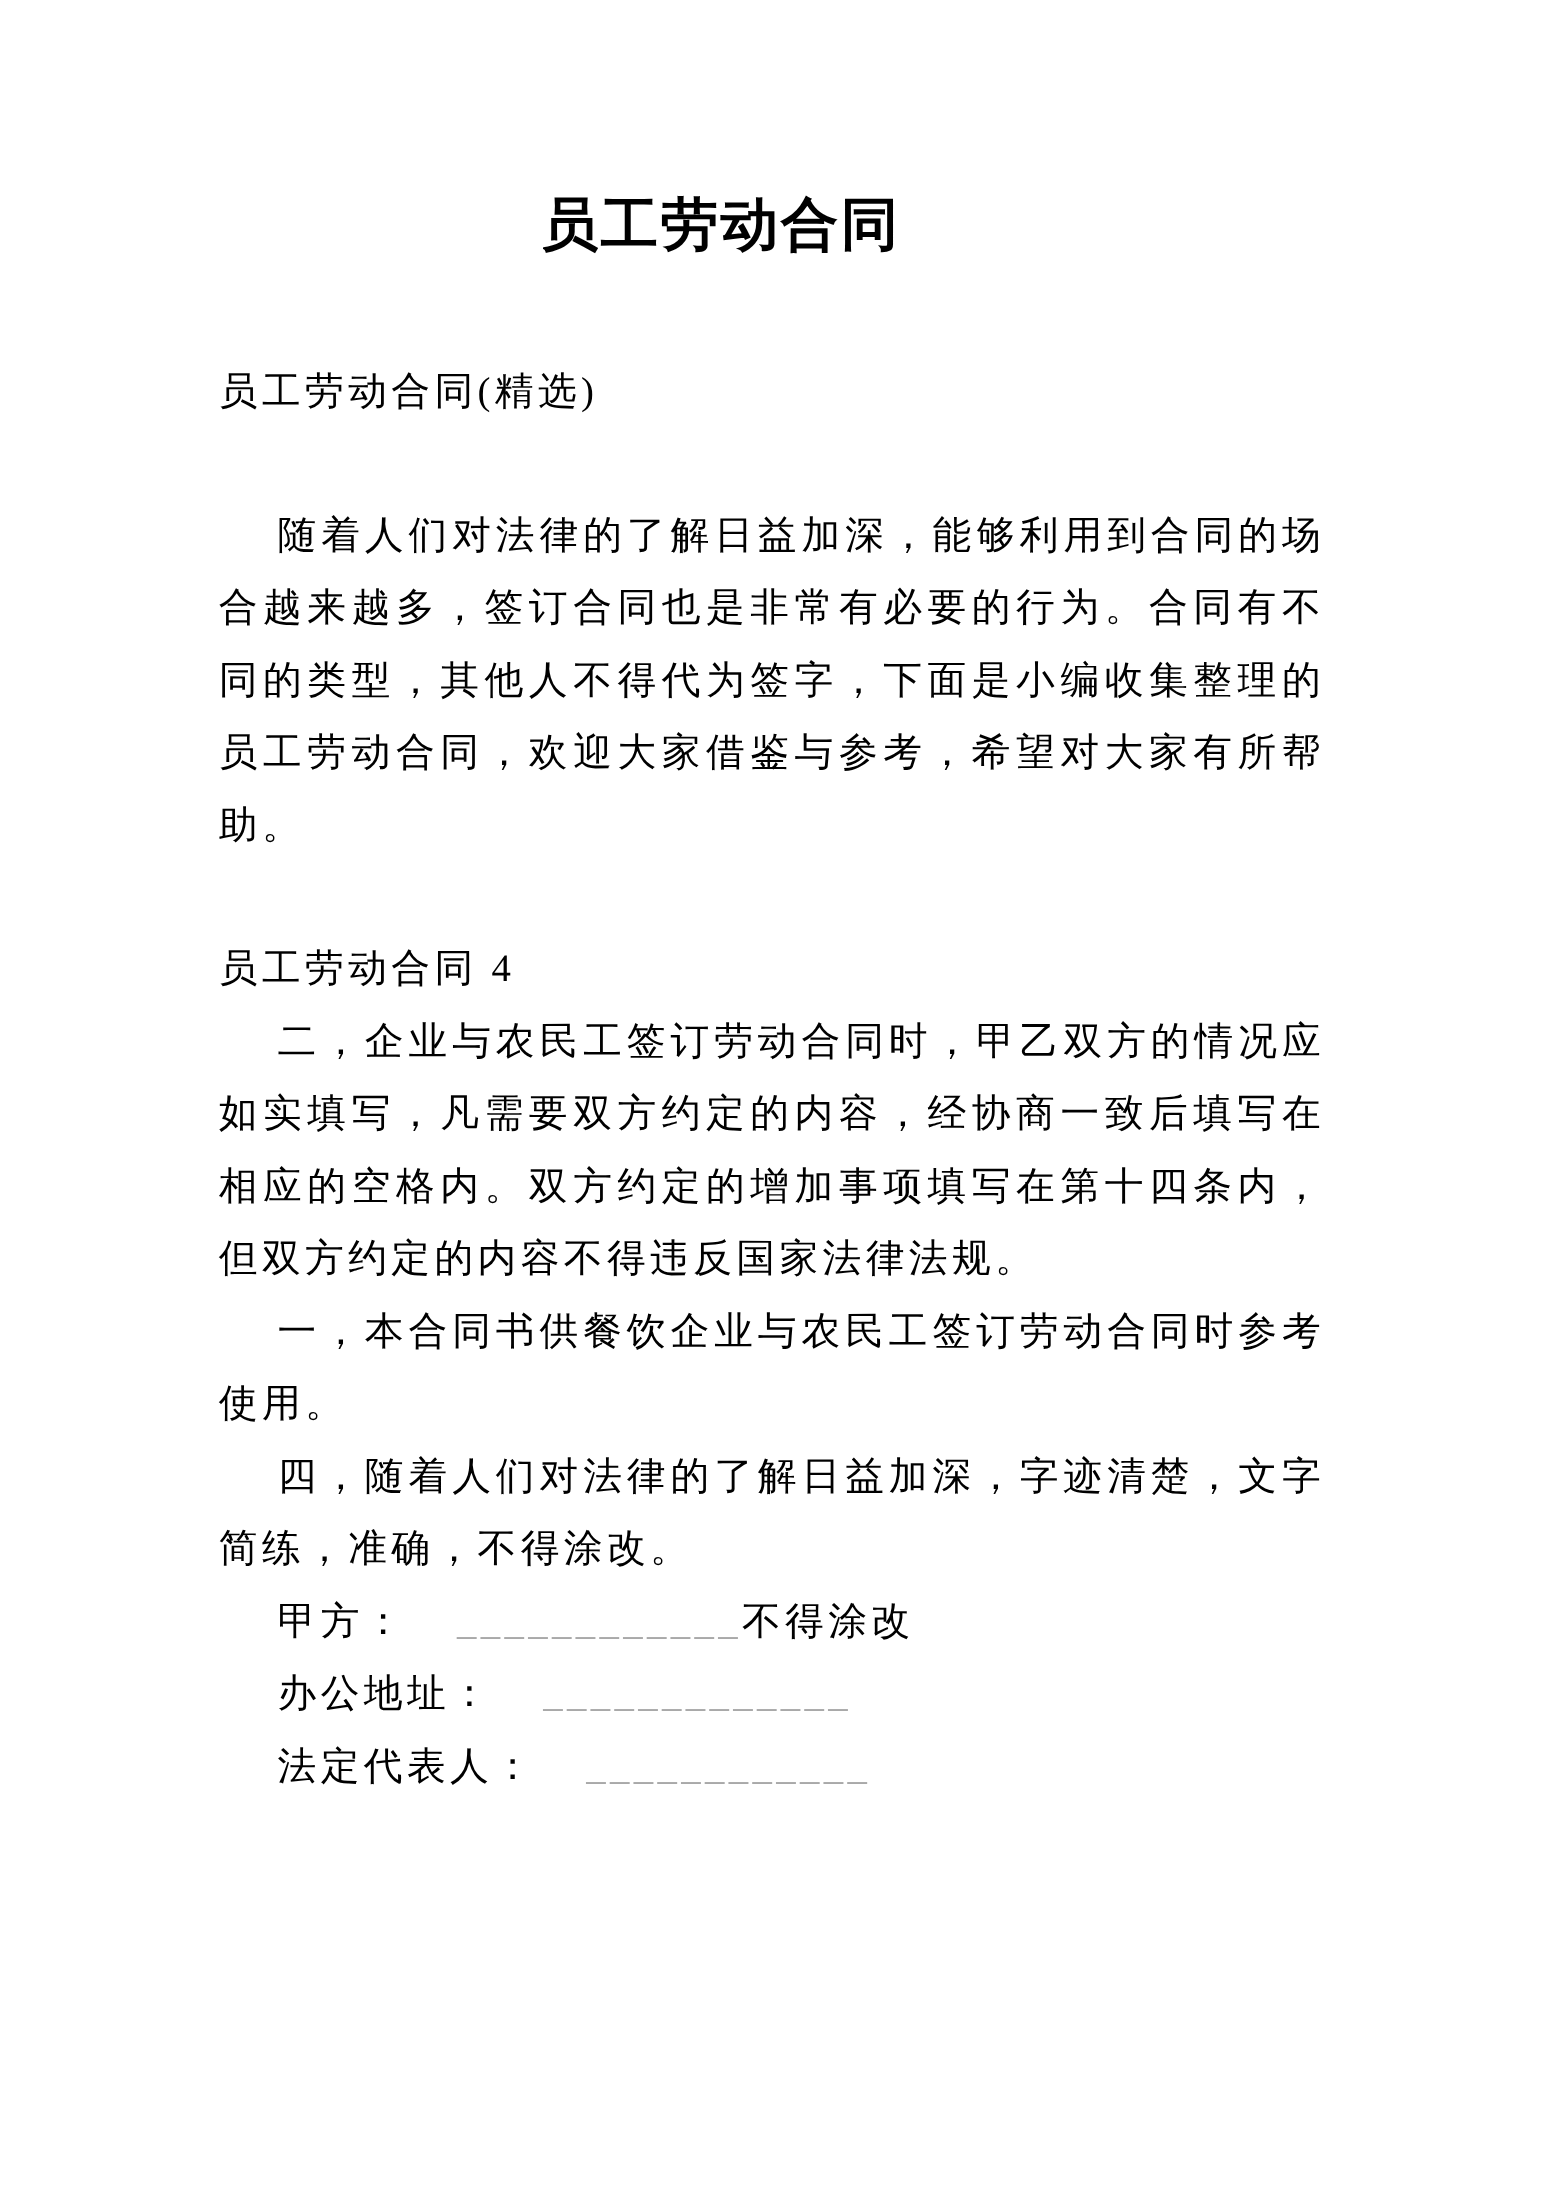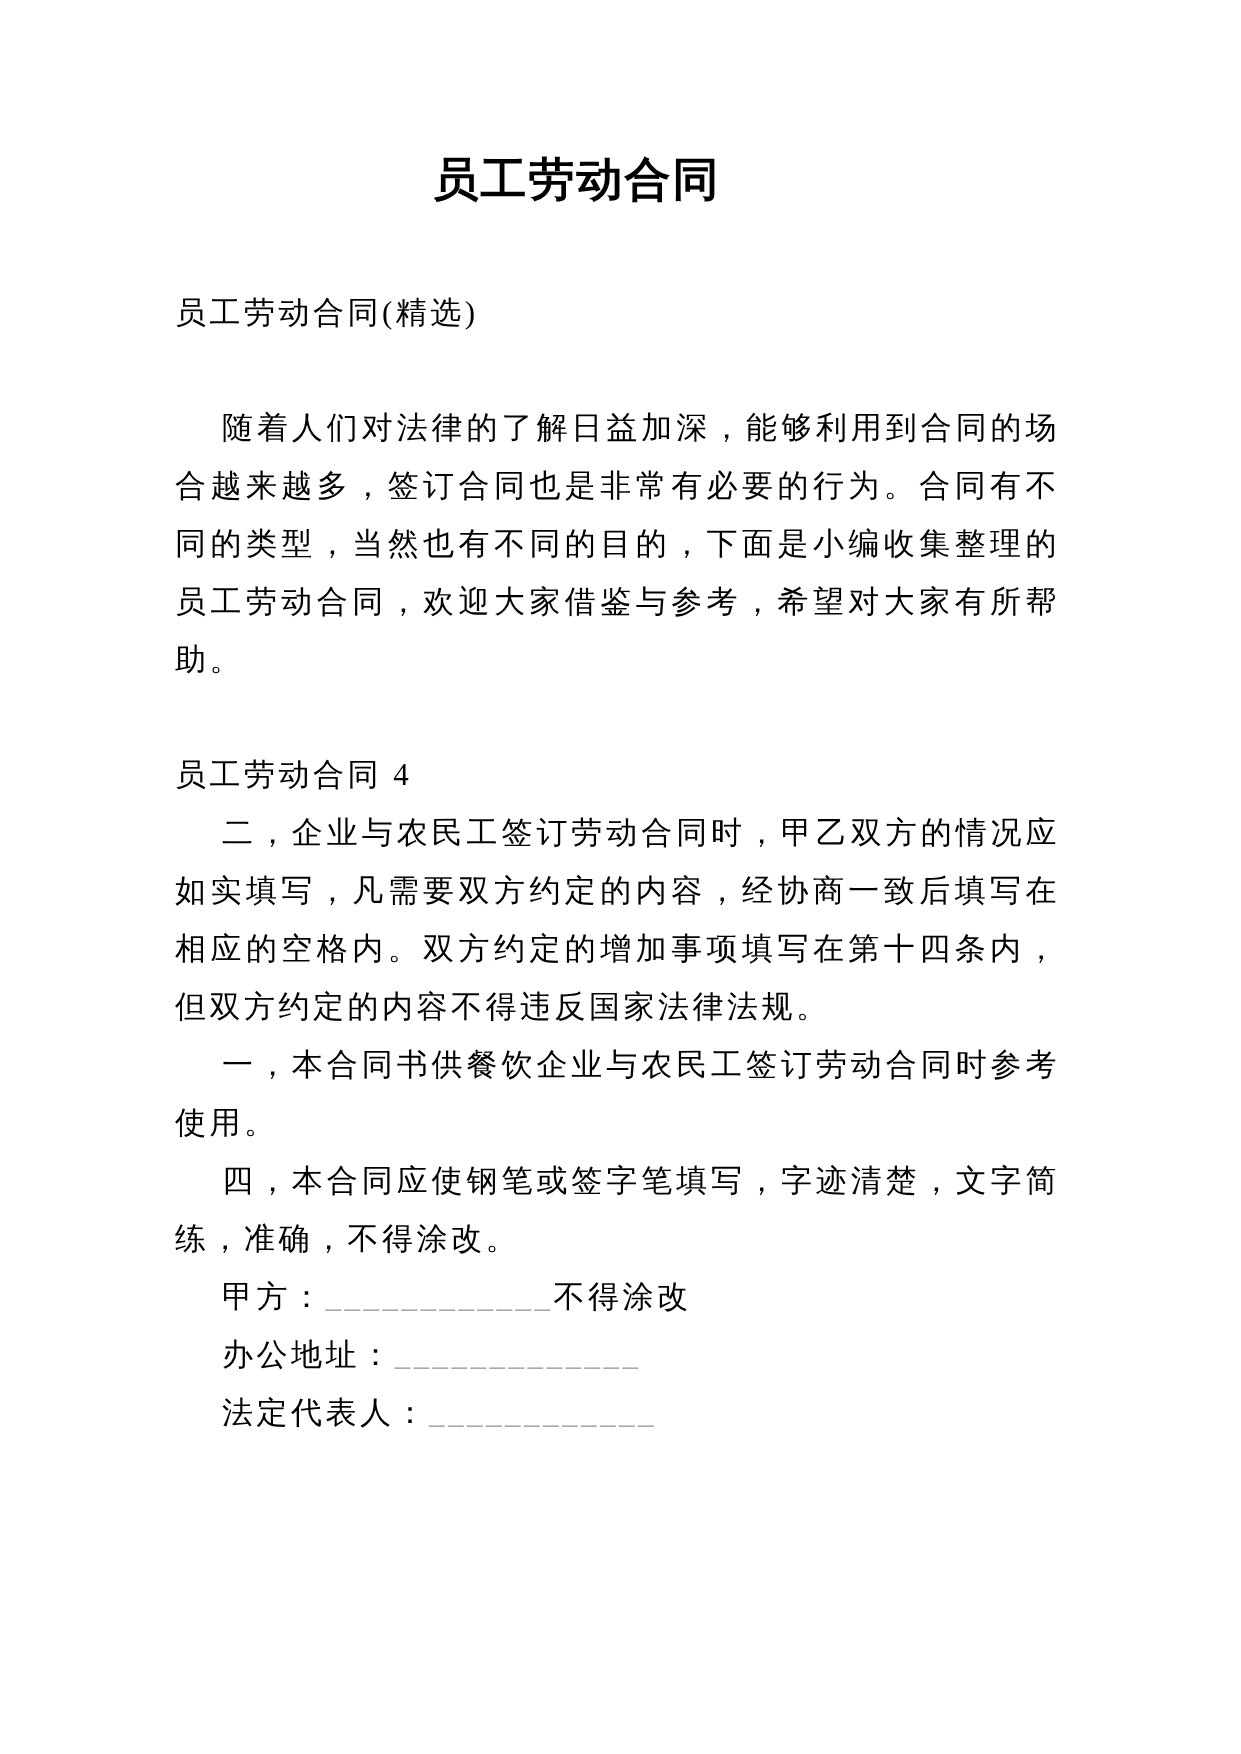--- a/index.html
+++ b/index.html
@@ -46,41 +46,42 @@
   }
   .indent {
     text-indent: 47px;
   }
   .field {
     padding-left: 47px;
     text-align: left;
   }
   .blank {
     color: #a9a9a9;
+    margin-left: 40px;
   }
 </style>
 </head>
 <body>
 
 <div class="doc">
 
   <h1 class="title">员工劳动合同</h1>
 
   <p class="line subtitle">员工劳动合同(精选)</p>
 
-  <p class="line intro indent">随着人们对法律的了解日益加深，能够利用到合同的场合越来越多，签订合同也是非常有必要的行为。合同有不同的类型，当然也有不同的目的，下面是小编收集整理的员工劳动合同，欢迎大家借鉴与参考，希望对大家有所帮助。</p>
+  <p class="line intro indent">随着人们对法律的了解日益加深，能够利用到合同的场合越来越多，签订合同也是非常有必要的行为。合同有不同的类型，其他人不得代为签字，下面是小编收集整理的员工劳动合同，欢迎大家借鉴与参考，希望对大家有所帮助。</p>
 
   <p class="line">员工劳动合同 4</p>
 
   <p class="line indent">二，企业与农民工签订劳动合同时，甲乙双方的情况应如实填写，凡需要双方约定的内容，经协商一致后填写在相应的空格内。双方约定的增加事项填写在第十四条内，但双方约定的内容不得违反国家法律法规。</p>
 
   <p class="line indent">一，本合同书供餐饮企业与农民工签订劳动合同时参考使用。</p>
 
 
-  <p class="line indent">四，本合同应使钢笔或签字笔填写，字迹清楚，文字简练，准确，不得涂改。</p>
+  <p class="line indent">四，随着人们对法律的了解日益加深，字迹清楚，文字简练，准确，不得涂改。</p>
 
   <div class="line field">
     <span>甲方：</span><span class="blank">____________</span><span>不得涂改</span>
   </div>
 
   <div class="line field">
     <span>办公地址：</span><span class="blank">_____________</span><span></span>
   </div>
 
   <div class="line field">

